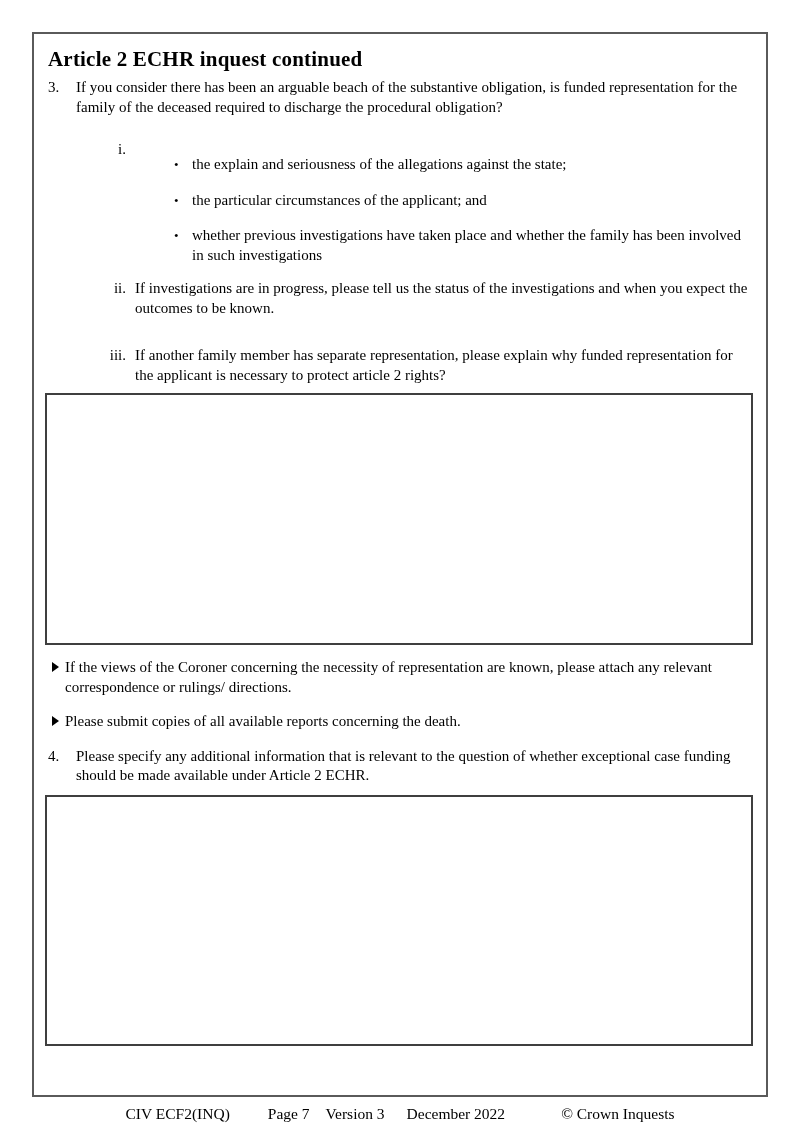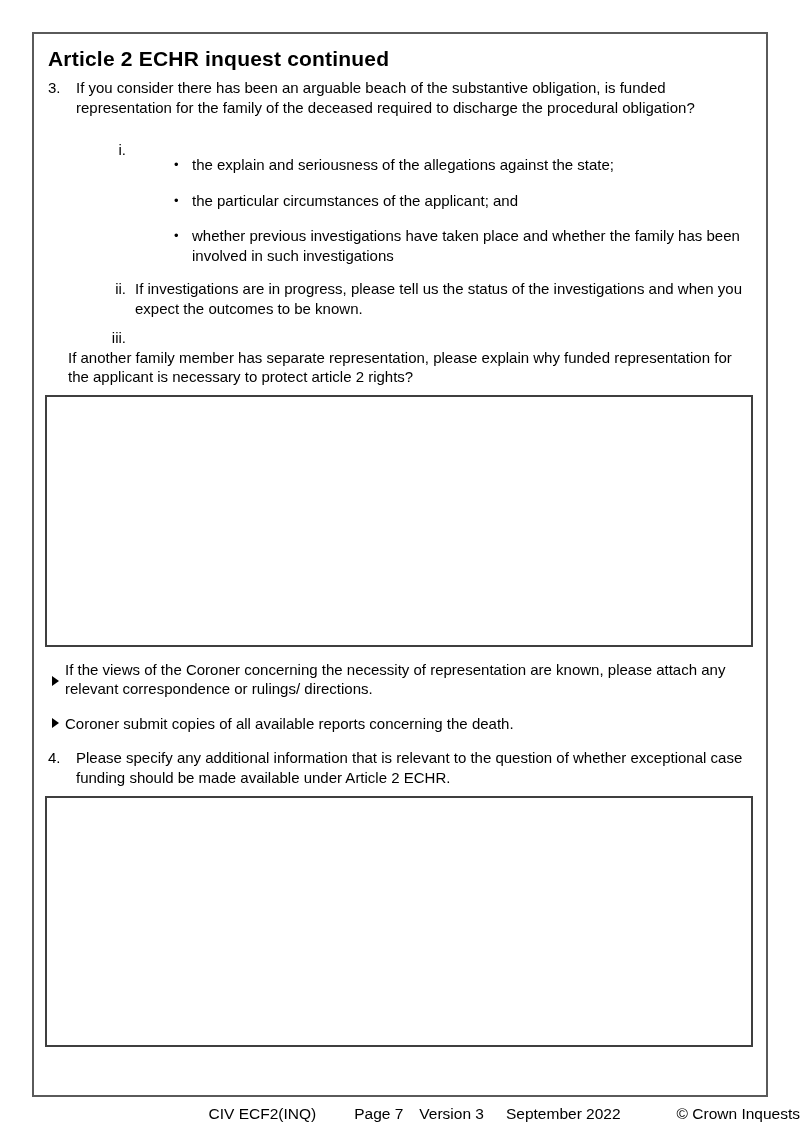--- a/index.html
+++ b/index.html
@@ -1,15 +1,15 @@
 <!DOCTYPE html>
 <html><head>
 <meta charset="utf-8">
 <style>
-  * { margin: 0; padding: 0; box-sizing: border-box; }
+  * { margin: 0; padding: 0; box-sizing: border-box; font-family: Liberation Serif, serif; }
   html, body {
     width: 800px;
     background: #ffffff;
     font-family: "Liberation Sans", "DejaVu Sans", sans-serif;
     color: #000000;
   }
   body { height: 1130px; position: relative; }
 
   .page-border {
     position: absolute;
@@ -77,42 +77,42 @@
     background: #ffffff;
   }
   .answer-box.q3 { height: 252px; margin-top: 8px; }
   .answer-box.q4 { height: 251px; margin-top: 9px; }
 
   .note {
     display: flex;
     margin-left: 4px;
     align-items: flex-start;
   }
-  .note-1 { margin-top: 13px; align-items: center; }
+  .note-1 { margin-top: 13px; }
   .note-2 { margin-top: 15px; }
   .arrow-glyph {
     flex-shrink: 0;
     width: 0; height: 0;
     border-left: 7px solid #000000;
     border-top: 5.5px solid transparent;
     border-bottom: 5.5px solid transparent;
     margin-top: 4px;
     margin-right: 6px;
   }
   .note-text { flex: 1; }
 
   .q4 { margin-top: 15px; }
 
   .footer {
     position: absolute;
     left: 0;
     top: 1104px;
     width: 800px;
     display: flex;
-    justify-content: flex-end;
+    justify-content: center;
     align-items: baseline;
     font-size: 15.5px;
     line-height: 20px;
   }
   .footer span { white-space: nowrap; }
   .f-gap-a { margin-left: 38px; }
   .f-gap-b { margin-left: 16px; }
   .f-gap-c { margin-left: 22px; }
   .f-gap-d { margin-left: 56px; }
 </style>
@@ -146,45 +146,45 @@
         </div>
       </div>
     </div>
   </div>
 
   <div class="sub-item body-text" style="margin-top:14px;justify-content:flex-end;">
     <div class="sub-marker">ii.</div>
     <div class="sub-text">If investigations are in progress, please tell us the status of the investigations and when you expect the outcomes to be known.</div>
   </div>
 
-  <div class="sub-item body-text" style="margin-top:10px;flex-direction:column;">
+  <div class="sub-item body-text" style="margin-top:28px;">
     <div class="sub-marker">iii.</div>
     <div class="sub-text">If another family member has separate representation, please explain why funded representation for the applicant is necessary to protect article 2 rights?</div>
   </div>
 
   <div class="answer-box q3"></div>
 
   <div class="note note-1 body-text">
     <div class="arrow-glyph"></div>
     <div class="note-text">If the views of the Coroner concerning the necessity of representation are known, please attach any relevant correspondence or rulings/ directions.</div>
   </div>
 
   <div class="note note-2 body-text">
     <div class="arrow-glyph"></div>
-    <div class="note-text">Coroner submit copies of all available reports concerning the death.</div>
+    <div class="note-text">Please submit copies of all available reports concerning the death.</div>
   </div>
 
   <div class="question q4 body-text">
     <div class="q-number">4.</div>
     <div class="q-text">Please specify any additional information that is relevant to the question of whether exceptional case funding should be made available under Article 2 ECHR.</div>
   </div>
 
   <div class="answer-box q4"></div>
 
 </div>
 
 <div class="footer">
   <span>CIV ECF2(INQ)</span>
   <span class="f-gap-a">Page 7</span>
   <span class="f-gap-b">Version 3</span>
-  <span class="f-gap-c">September 2022</span>
+  <span class="f-gap-c">December 2022</span>
   <span class="f-gap-d">© Crown Inquests</span>
 </div>
 
 </body></html>

